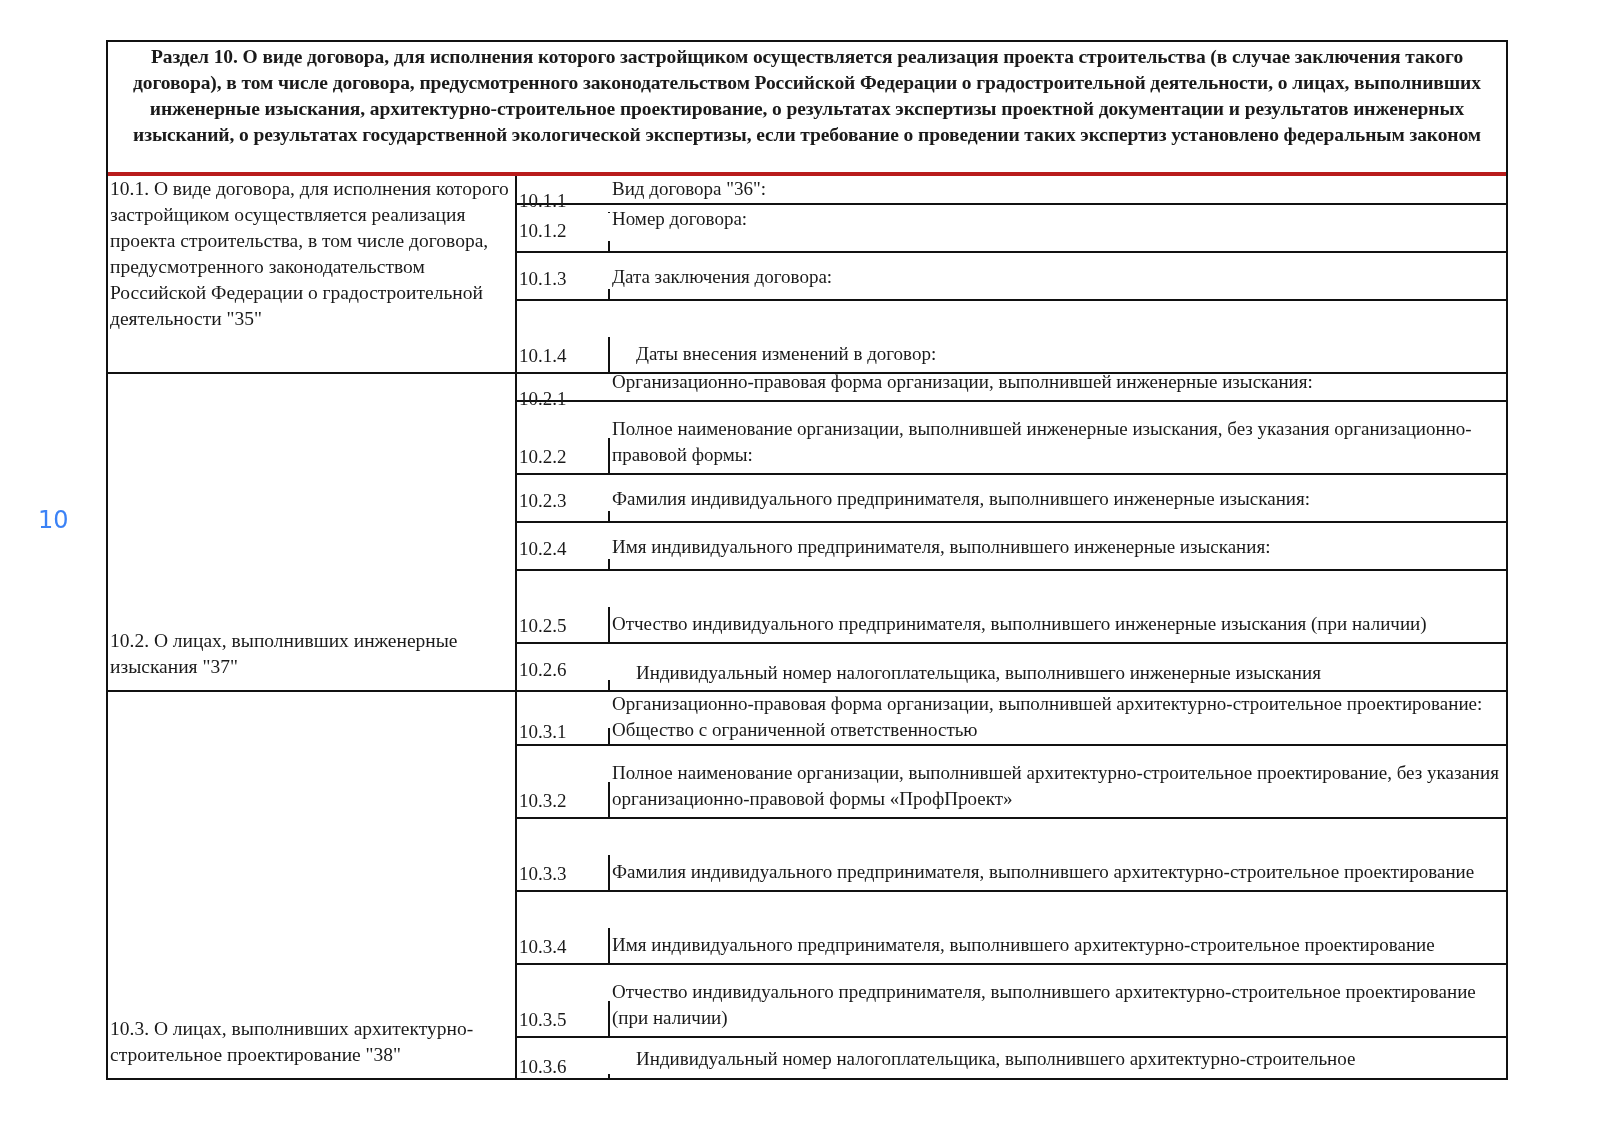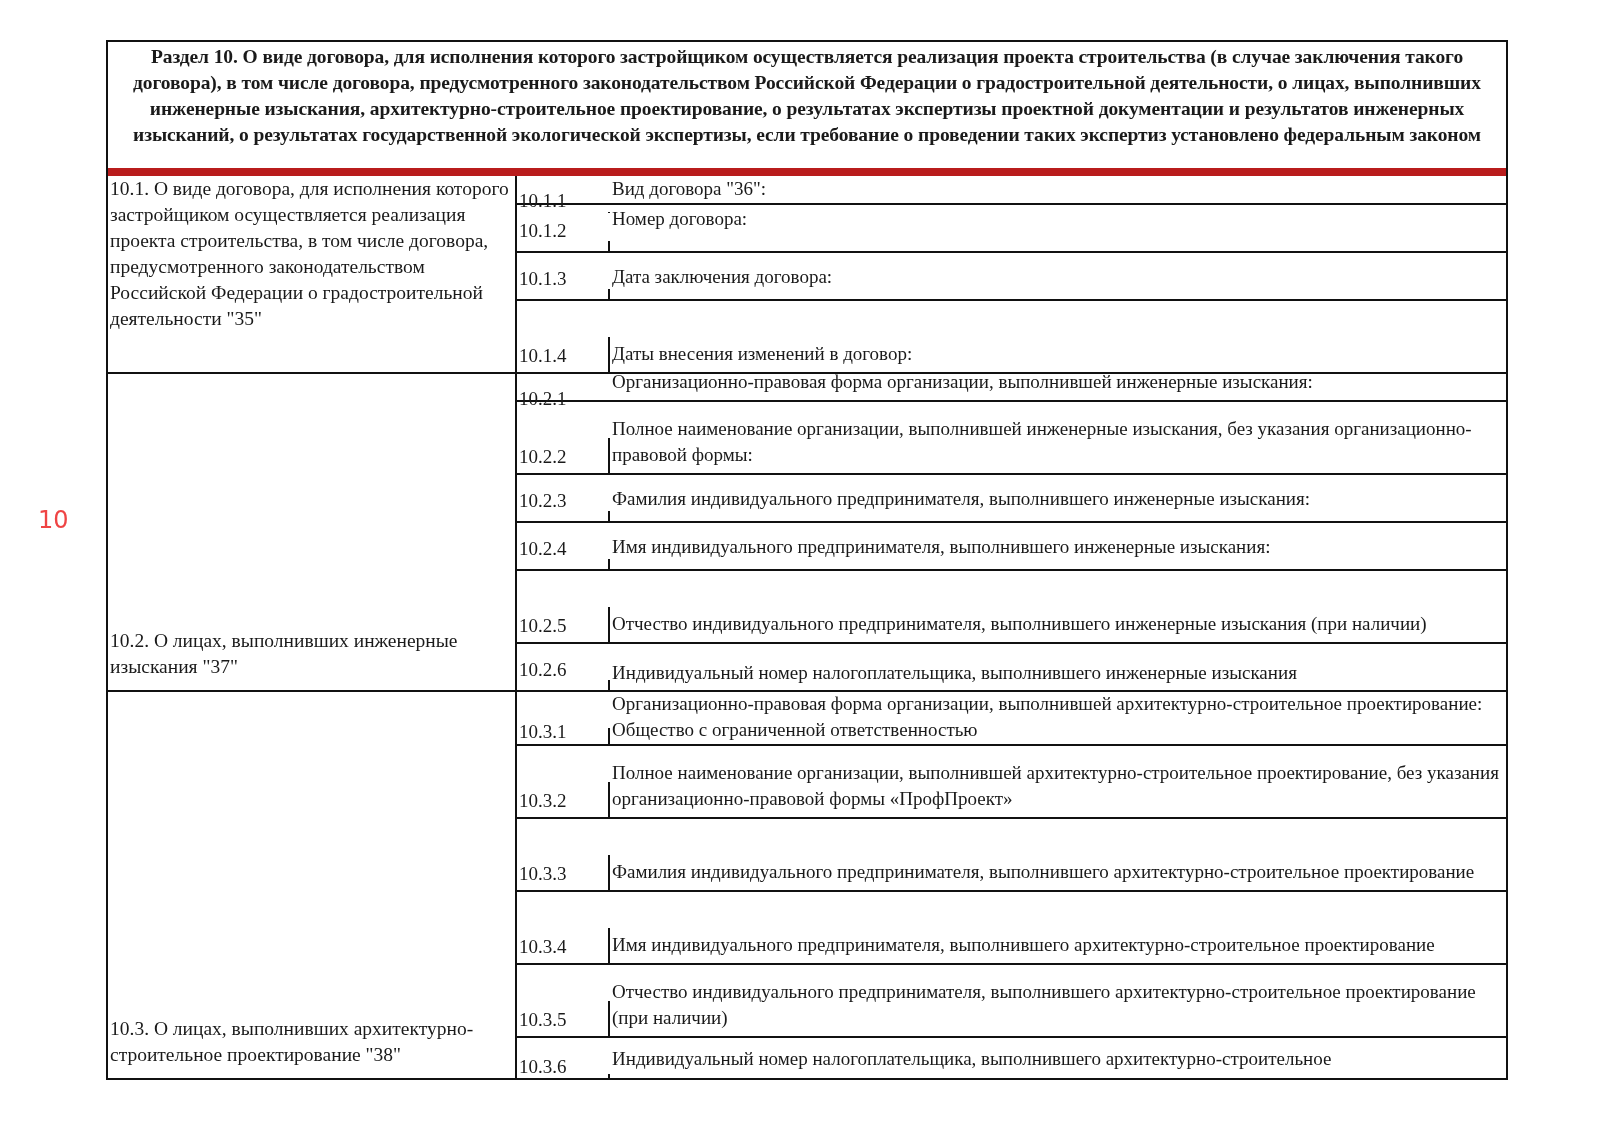--- a/index.html
+++ b/index.html
@@ -1,33 +1,33 @@
 <!DOCTYPE html>
 <html><head>
 <meta charset="utf-8">
 <style>
   html, body { margin: 0; padding: 0; background: #ffffff; }
   body { width: 1600px; height: 1132px; position: relative; overflow: hidden;
          font-family: "Liberation Serif", serif; color: #1a1a1a; }
   .page-num { position: absolute; left: 38px; top: 506px; font-family: "DejaVu Sans", sans-serif;
-              font-size: 24px; color: #ef4444; }
+              font-size: 24px; color: #3b82f6; }
   .doc-table { position: absolute; left: 106px; top: 40px; width: 1402px;
                border: 2px solid #111; box-sizing: border-box; }
-  .title { border-bottom: 8px solid #b91c1c; text-align: center; font-weight: bold;
+  .title { border-bottom: 4px solid #b91c1c; text-align: center; font-weight: bold;
            font-size: 19.5px; line-height: 26px; padding: 2px 20px 0 20px; height: 134px; box-sizing: border-box;
            font-family: "Liberation Serif", serif; letter-spacing: -0.1px; }
   .section { display: flex; border-bottom: 2px solid #111; }
   .section:last-child { border-bottom: none; }
   .sec-label { width: 409px; box-sizing: border-box; border-right: 2px solid #111;
                font-size: 19.5px; line-height: 26px; padding: 0 2px; display: flex; flex-direction: column; }
   .sec-label.top { justify-content: flex-start; }
   .sec-label.bottom { justify-content: flex-end; padding-bottom: 10px; }
   .rows { flex: 1; display: flex; flex-direction: column; }
   .row { display: flex; border-bottom: 2px solid #111; }
-  .row:last-child { border-bottom: none; }
+  .row:last-child { border-bottom: none; gap: 24px; }
   .num { width: 93px; box-sizing: border-box; border-right: 2px solid #111; font-size: 19px;
          display: flex; align-items: flex-end; padding: 0 2px 5px 2px; margin-top: 36px; }
   .txt { flex: 1; font-size: 19px; line-height: 26px; padding: 0 2px 5px 2px;
          display: flex; align-items: flex-end; }
 </style>
 </head>
 <body>
 
 <div class="page-num">10</div>
 

